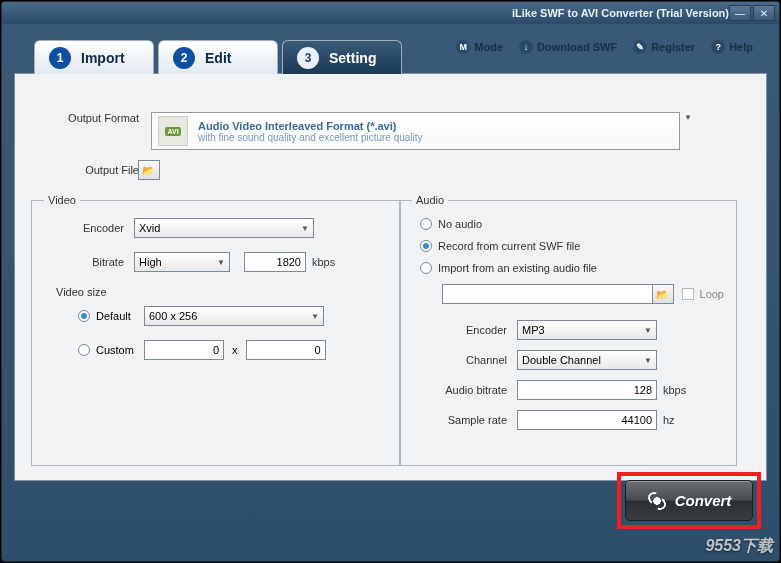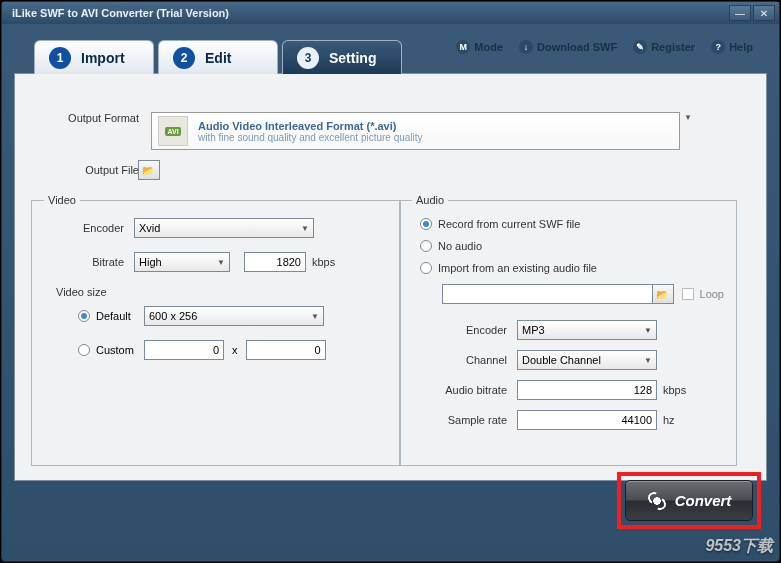--- a/index.html
+++ b/index.html
@@ -1,20 +1,20 @@
 <!DOCTYPE html>
 <html><head>
 <meta charset="utf-8">
 <style>
 * { margin: 0; padding: 0; box-sizing: border-box; font-family: Tahoma, Verdana, sans-serif; }
 body { width: 781px; height: 563px; background: #000; overflow: hidden; position: relative; }
 
 .window { width: 779px; height: 561px; margin: 1px; background: linear-gradient(to bottom, #3a5a78 0%, #2e4e6a 100%); border: 1px solid #1a3045; border-radius: 4px; position: relative; }
 
-.titlebar { height: 22px; background: linear-gradient(to bottom, #4a6a88, #2a4a68); display: flex; align-items: center; justify-content: space-between; padding: 0 4px 0 10px; }
+.titlebar { height: 22px; background: linear-gradient(to bottom, #4a6a88, #2a4a68); display: flex; align-items: center; justify-content: flex-end; padding: 0 4px 0 10px; }
 .titlebar-text { color: #e8f0f8; font-size: 11px; font-weight: bold; }
 .win-controls { display: flex; gap: 2px; }
 .win-btn { width: 22px; height: 16px; background: linear-gradient(to bottom, #5a7a98, #3a5a78); border: 1px solid #2a4058; display: flex; align-items: center; justify-content: center; color: #e8f0f8; font-size: 10px; cursor: pointer; }
 
 .menubar { height: 36px; display: flex; align-items: flex-end; justify-content: flex-end; padding: 0 18px 2px 18px; gap: 0; }
 .menu-item { display: flex; align-items: center; gap: 4px; color: #1a3045; font-size: 11px; font-weight: bold; cursor: pointer; padding: 4px 8px; }
 .menu-icon { width: 14px; height: 14px; border-radius: 50%; background: #2a4a68; color: #fff; display: flex; align-items: center; justify-content: center; font-size: 9px; font-weight: bold; }
 
 .tabs { position: absolute; top: 38px; left: 32px; display: flex; gap: 0; z-index: 2; }
 .tab { height: 34px; width: 120px; background: linear-gradient(to bottom, #fefefe, #e0e8ef); border: 1px solid #a0b0c0; border-bottom: none; border-radius: 6px 6px 0 0; display: flex; align-items: center; gap: 10px; padding-left: 14px; color: #0a2a4a; font-size: 14px; font-weight: bold; cursor: pointer; margin-right: 4px; }
@@ -186,26 +186,26 @@
         <span style="font-size:11px;margin:0 8px">x</span>
         <input class="num-input" style="width: 80px;" value="0">
       </div>
 
     </fieldset>
 
     <fieldset class="fs-audio">
       <legend>Audio</legend>
 
       <div class="audio-row">
+          <span class="radio"></span>
+          <span>No audio</span>
+        </div>
+      <div class="audio-row">
           <span class="radio checked"></span>
           <span>Record from current SWF file</span>
-        </div>
-      <div class="audio-row">
-          <span class="radio"></span>
-          <span>No audio</span>
         </div>
       <div class="audio-row">
           <span class="radio"></span>
           <span>Import from an existing audio file</span>
         </div>
 
       <div class="audio-file-row">
         <input class="audio-file-input" style="">
         <div class="browse-btn">📂</div>
         <div class="loop-wrap">

